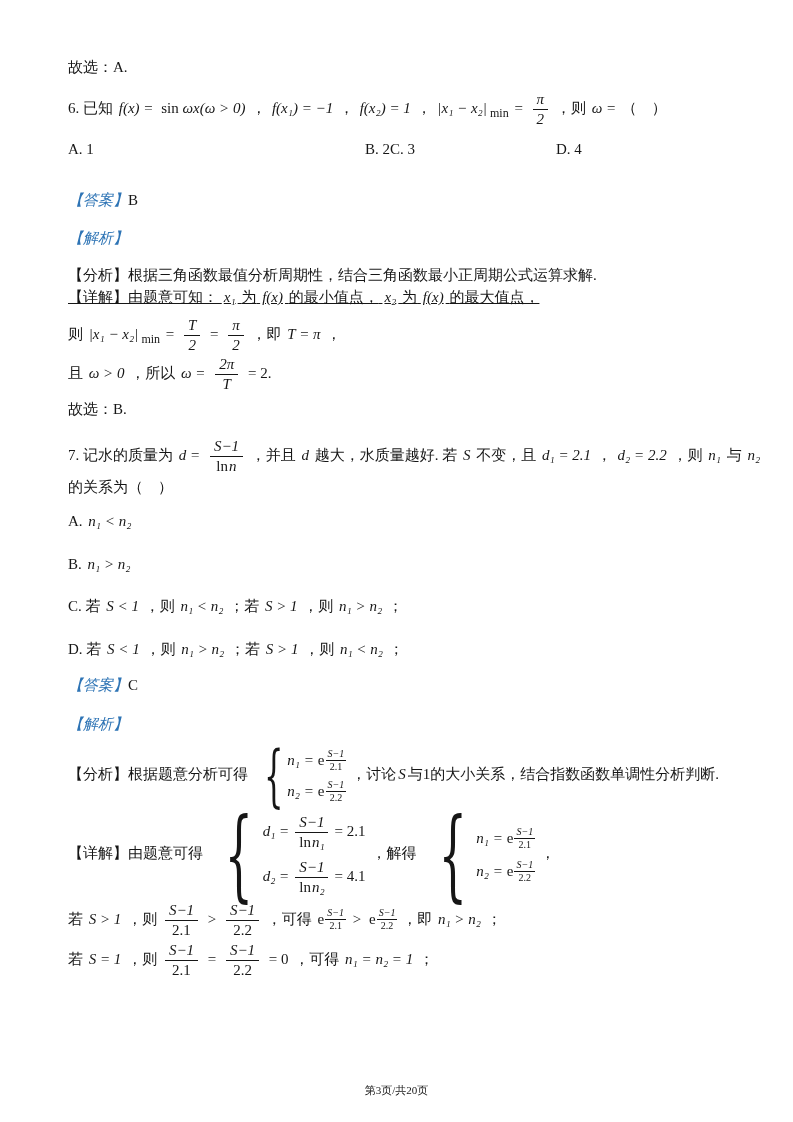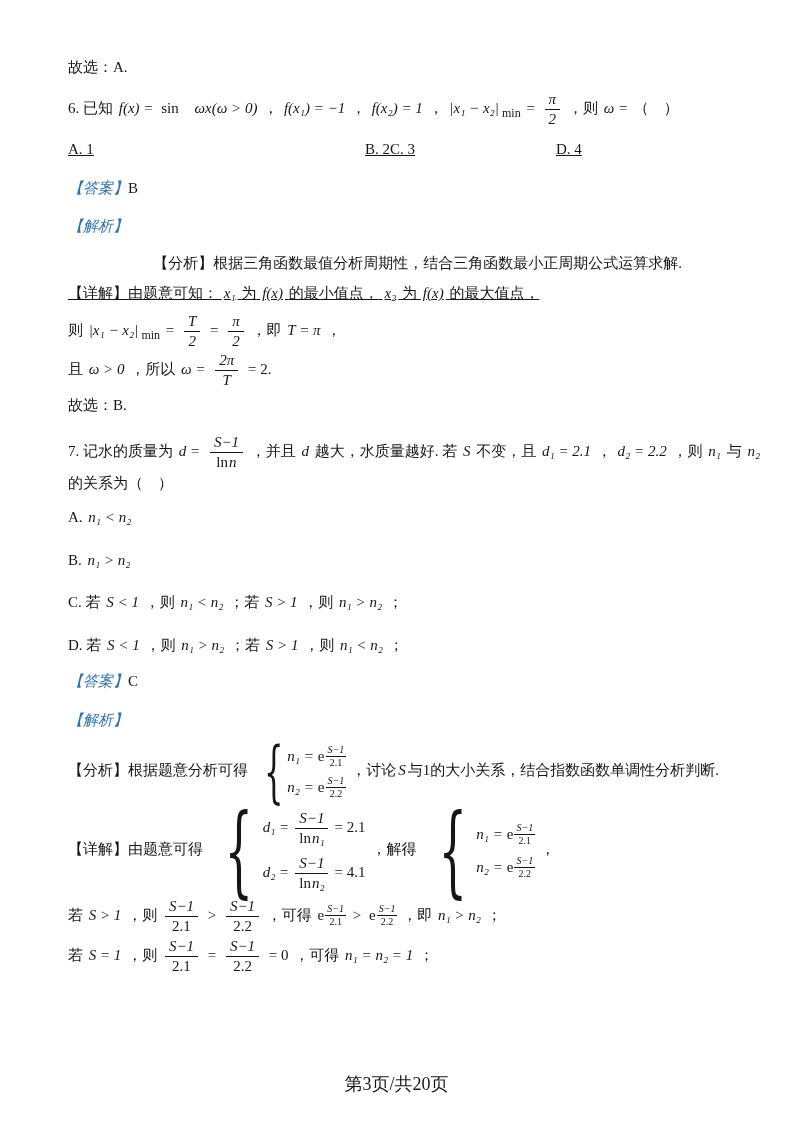--- a/index.html
+++ b/index.html
@@ -29,39 +29,39 @@
   
   .cases { display:inline-flex; align-items:center; vertical-align:middle; margin:0 4px; }
   .cases .br { font-family:"DejaVu Serif",serif; line-height:0.9; display:inline-block;
                transform:scaleX(0.45); transform-origin:center; margin-right:-10px; font-weight:400; }
   .cases-sm .br { font-size:68px; }
   .cases-lg .br { font-size:100px; }
   .cases .col { display:flex; flex-direction:column; }
   .cases-sm .col { row-gap:6px; }
   .cases-lg .col { row-gap:8px; }
   .case-row { white-space:nowrap; }
-  .opts { display:flex; margin-bottom:16px;text-decoration:underline; }
+  .opts { display:flex; margin-bottom:28px; }
   .opts .opt:nth-child(1){ width:164px; }
   .opts .opt:nth-child(2){ width:158px;text-align:right; }
   .opts .opt:nth-child(3){ width:166px; }
   .q7opt { margin-bottom:20px; }
-  .footer { position:absolute; left:0; right:0; bottom:24px; text-align:center; font-size:18px; color:#161616; }
+  .footer { position:absolute; left:0; right:0; bottom:24px; text-align:center; font-size:11px; color:#161616; }
   .nowrap { white-space:nowrap; }
 </style>
 </head>
 <body>
 
 <div class="page">
 
   <p class="ln" style="margin-bottom:12px;">故选：A.</p>
 
   <p class="ln nowrap" style="margin-bottom:10px;">
     <span>6. 已知</span>
     <span class="m">f(x) =</span>
-    <span class="mu" style="margin-right:12px;">sin</span>
+    <span class="mu" style="margin-right:0;">sin</span>
     <span class="m" style="margin-left:0;">ωx(ω &gt; 0)</span>
     <span>，</span>
     <span class="m">f(x₁) = −1</span>
     <span>，</span>
     <span class="m">f(x₂) = 1</span>
     <span>，</span>
     <span class="m">|x₁ − x₂|</span><span class="sub">min</span>
     <span class="mu">=</span>
     <span class="frac">
         <span class="fn">π</span>
@@ -80,21 +80,21 @@
   </p>
 
   <p class="ln" style="margin-bottom:16px;">
     <span class="lab">【答案】</span><span>B</span>
   </p>
 
   <p class="ln" style="margin-bottom:14px;">
     <span class="lab">【解析】</span>
   </p>
 
-  <p class="ln" style="margin-bottom:8px;text-align:center;">
+  <p class="ln" style="margin-bottom:0;">
     <span>【分析】</span><span>根据三角函数最值分析周期性，结合三角函数最小正周期公式运算求解.</span>
   </p>
 
   <p class="ln" style="margin-bottom:8px;text-decoration:underline;">
     <span>【详解】</span><span>由题意可知：</span>
     <span class="m">x₁</span>
     <span>为</span>
     <span class="m">f(x)</span>
     <span>的最小值点，</span>
     <span class="m">x₂</span>

